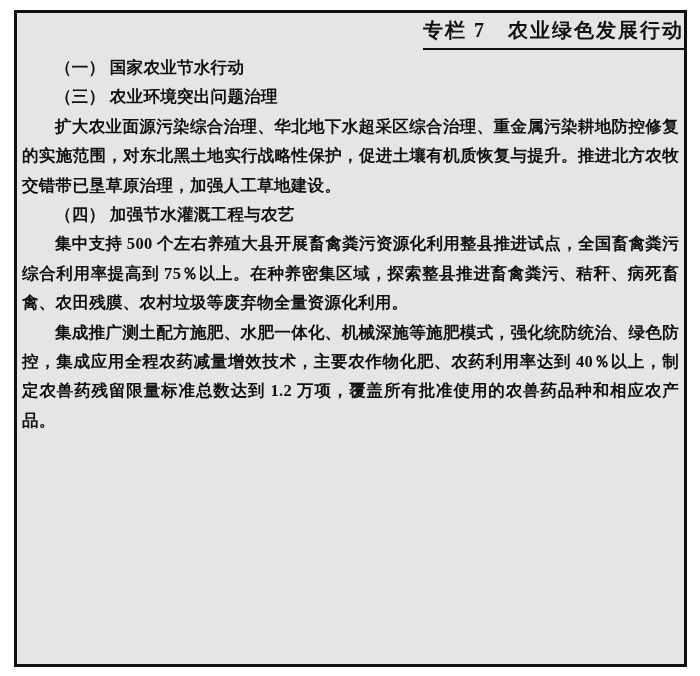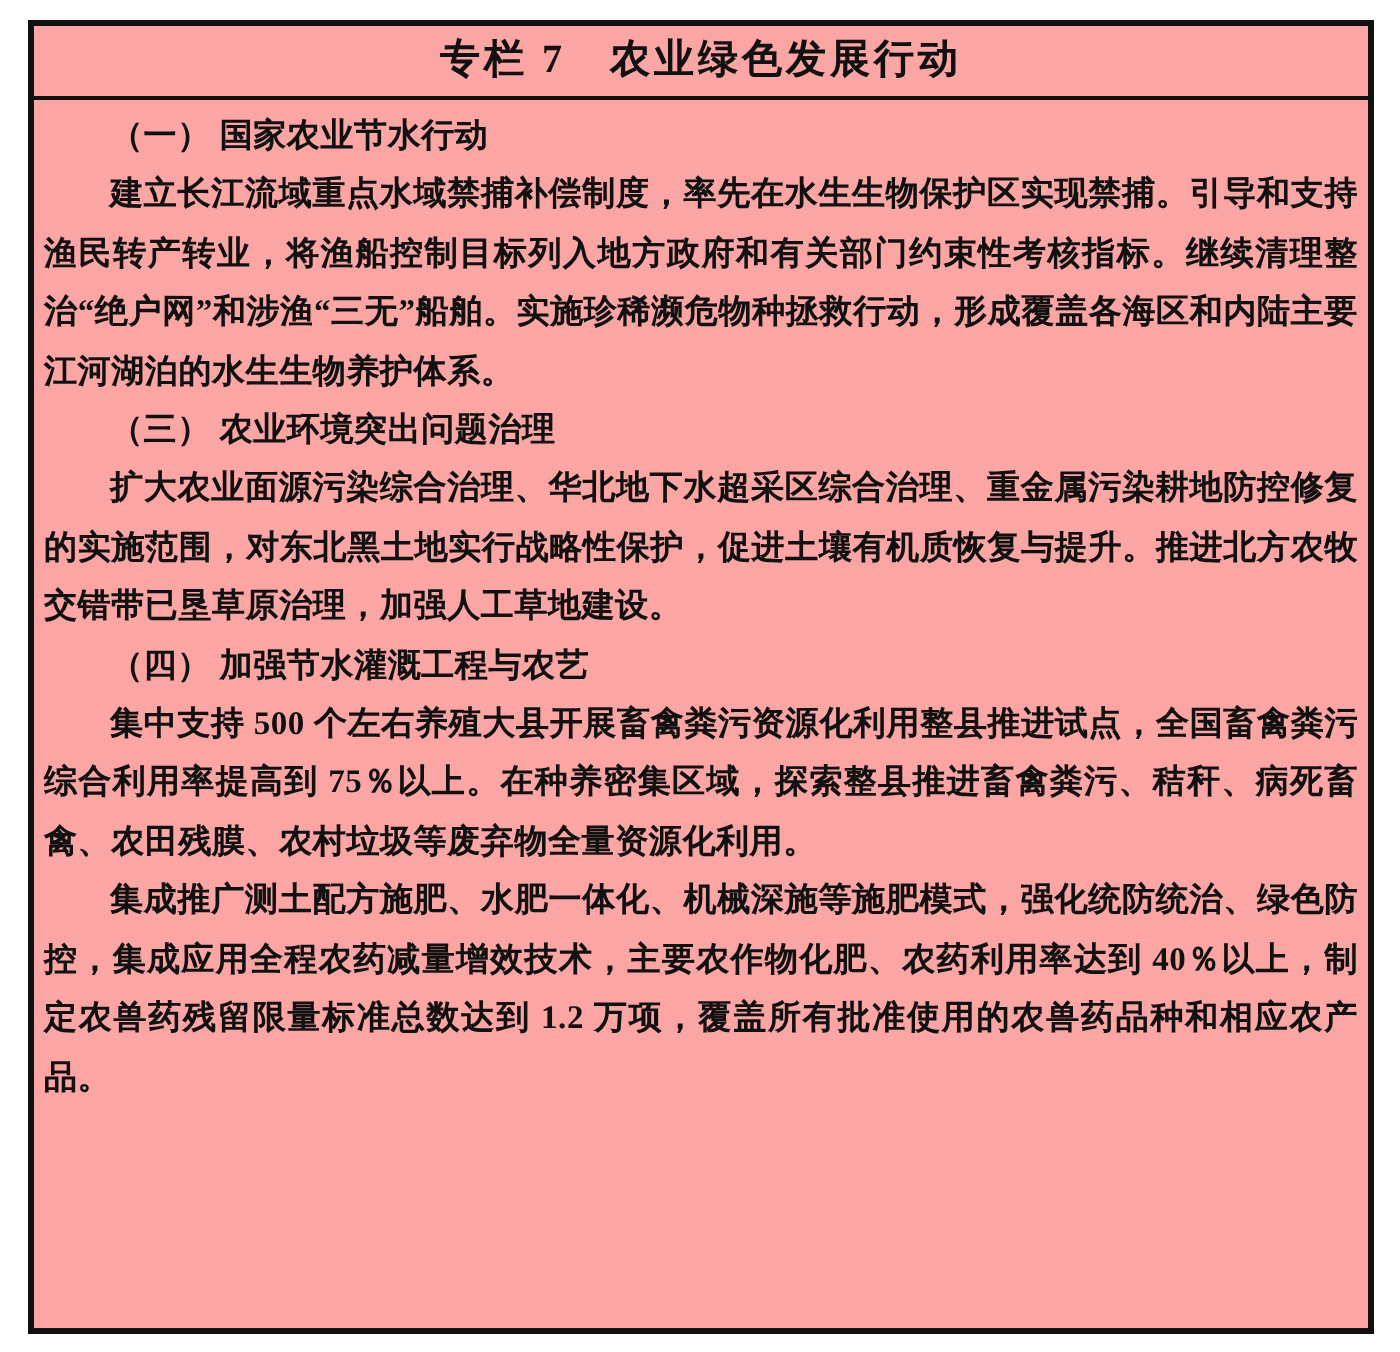--- a/index.html
+++ b/index.html
@@ -16,23 +16,24 @@
     height: 676px;
     padding: 10px 13px 9px 14px;
     font-family: "Liberation Serif", "DejaVu Serif", serif;
     color: #111111;
   }
   .panel {
     box-sizing: border-box;
     width: 100%;
     height: 100%;
     border: 3px solid #111111;
-    background: #fca5a5;
+    background: #e5e5e5;
     display: flex;
     flex-direction: column;
+    align-items: flex-end;
   }
   .panel-title {
     flex: 0 0 auto;
     border-bottom: 2px solid #111111;
     text-align: center;
     font-size: 20px;
     font-weight: bold;
     letter-spacing: 2px;
     padding: 5px 0 6px 0;
     line-height: 24px;
@@ -58,21 +59,20 @@
 </head>
 <body>
 
 <div class="page">
   <div class="panel">
     <div class="panel-title">专栏 7　农业绿色发展行动</div>
     <div class="panel-body">
 
       <p class="heading">（一） 国家农业节水行动</p>
 
-      <p>建立长江流域重点水域禁捕补偿制度，率先在水生生物保护区实现禁捕。引导和支持渔民转产转业，将渔船控制目标列入地方政府和有关部门约束性考核指标。继续清理整治“绝户网”和涉渔“三无”船舶。实施珍稀濒危物种拯救行动，形成覆盖各海区和内陆主要江河湖泊的水生生物养护体系。</p>
 
       <p class="heading">（三） 农业环境突出问题治理</p>
       <p>扩大农业面源污染综合治理、华北地下水超采区综合治理、重金属污染耕地防控修复的实施范围，对东北黑土地实行战略性保护，促进土壤有机质恢复与提升。推进北方农牧交错带已垦草原治理，加强人工草地建设。</p>
 
       <p class="heading">（四） 加强节水灌溉工程与农艺</p>
       <p>集中支持 500 个左右养殖大县开展畜禽粪污资源化利用整县推进试点，全国畜禽粪污综合利用率提高到 75％以上。在种养密集区域，探索整县推进畜禽粪污、秸秆、病死畜禽、农田残膜、农村垃圾等废弃物全量资源化利用。</p>
 
       <p>集成推广测土配方施肥、水肥一体化、机械深施等施肥模式，强化统防统治、绿色防控，集成应用全程农药减量增效技术，主要农作物化肥、农药利用率达到 40％以上，制定农兽药残留限量标准总数达到 1.2 万项，覆盖所有批准使用的农兽药品种和相应农产品。</p>
 
     </div>

